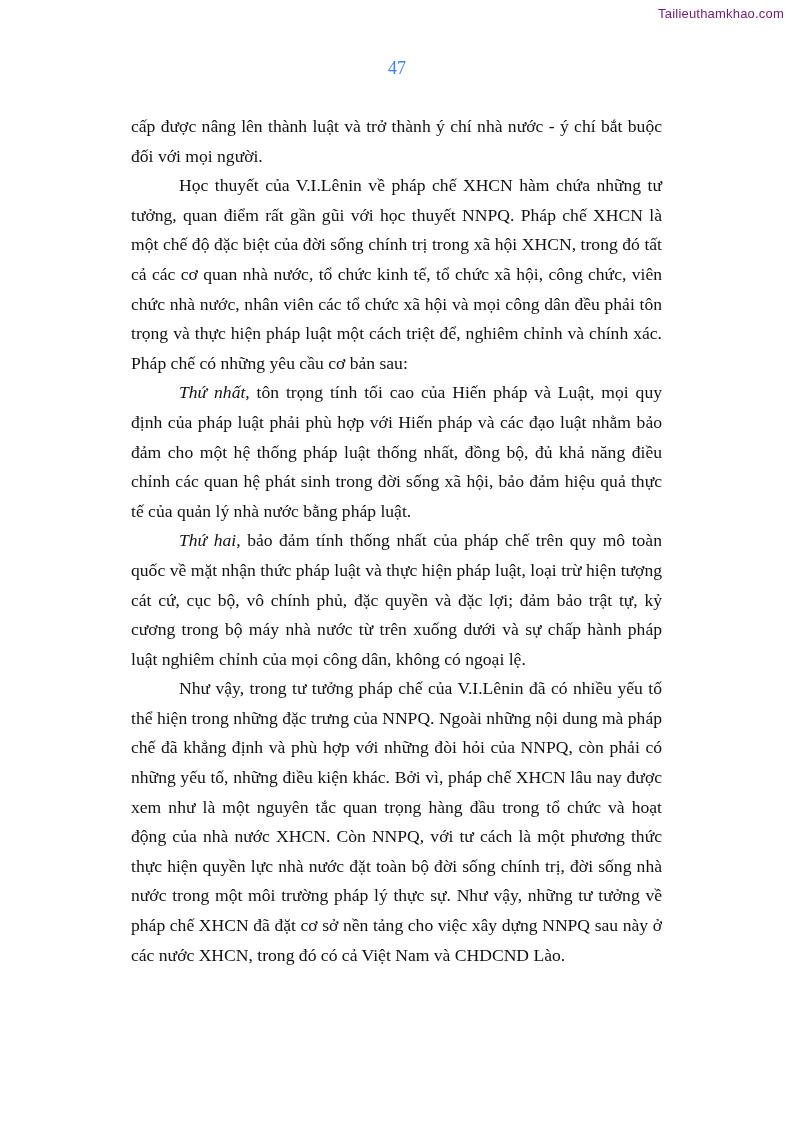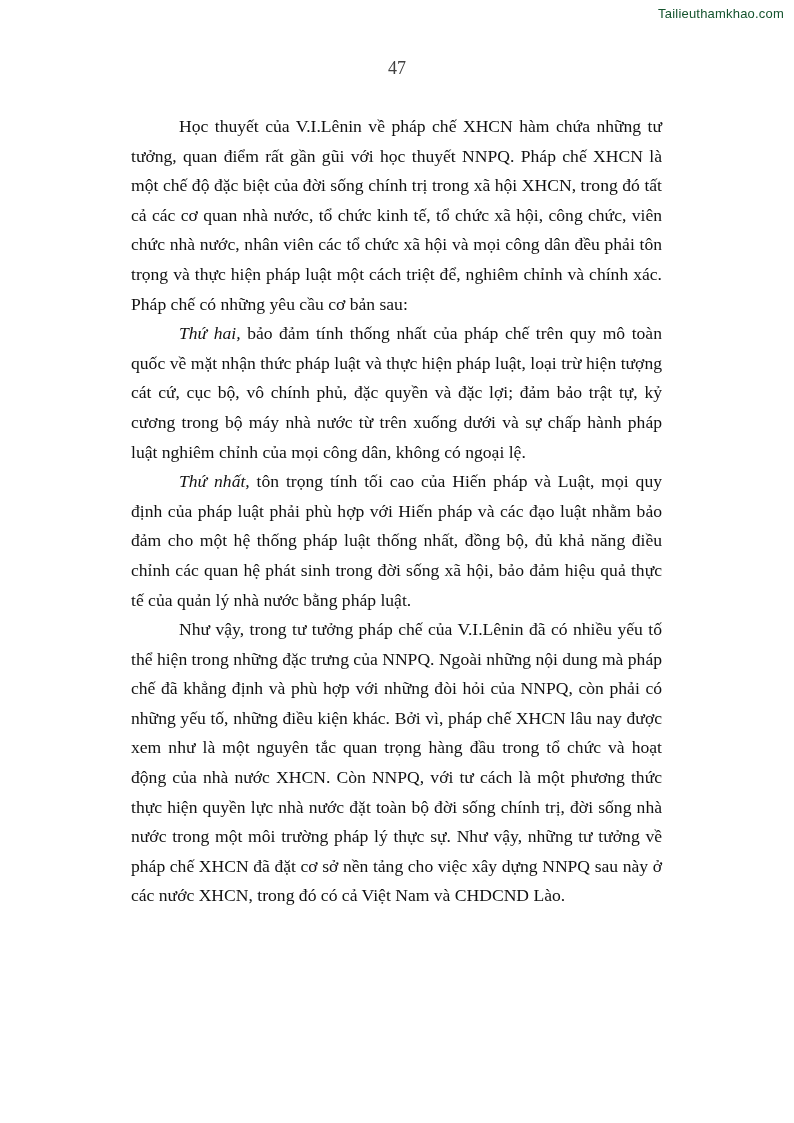--- a/index.html
+++ b/index.html
@@ -1,47 +1,50 @@
 <!DOCTYPE html>
 <html><head>
 <meta charset="utf-8">
 <style>
   html, body { margin: 0; padding: 0; background: #ffffff; }
   body { width: 794px; height: 1123px; position: relative; overflow: hidden; }
   .watermark {
     position: absolute; top: 6px; right: 10px;
     font-family: "Liberation Sans", sans-serif; font-size: 13px;
-    color: #14532d; letter-spacing: 0.2px;
+    color: #701a75; letter-spacing: 0.2px;
   }
   .page-number {
     position: absolute; top: 58px; left: 0; width: 100%;
     text-align: center;
-    font-family: "Liberation Serif", serif; font-size: 18px; color: #404040;
+    font-family: "Liberation Serif", serif; font-size: 18px; color: #3b82f6;
   }
   .content {
     position: absolute; top: 112px; left: 131px; width: 531px;
     font-family: "Liberation Serif", serif; font-size: 17.6px;
     line-height: 29.6px; color: #111; text-align: justify;
   }
   .content p { margin: 0; }
   .indent { text-indent: 48px; }
   .lead { font-style: italic; }
 </style>
 </head>
 <body>
 
 <div class="watermark">Tailieuthamkhao.com</div>
 <div class="page-number">47</div>
 
 <div class="content">
+  <p>
+    <span>cấp được nâng lên thành luật và trở thành ý chí nhà nước - ý chí bắt buộc đối với mọi người.</span>
+  </p>
   <p class="indent">
     <span>Học thuyết của V.I.Lênin về pháp chế XHCN hàm chứa những tư tưởng, quan điểm rất gần gũi với học thuyết NNPQ. Pháp chế XHCN là một chế độ đặc biệt của đời sống chính trị trong xã hội XHCN, trong đó tất cả các cơ quan nhà nước, tổ chức kinh tế, tổ chức xã hội, công chức, viên chức nhà nước, nhân viên các tổ chức xã hội và mọi công dân đều phải tôn trọng và thực hiện pháp luật một cách triệt để, nghiêm chỉnh và chính xác. Pháp chế có những yêu cầu cơ bản sau:</span>
   </p>
   <p class="indent">
-    <span class="lead">Thứ hai,</span><span> bảo đảm tính thống nhất của pháp chế trên quy mô toàn quốc về mặt nhận thức pháp luật và thực hiện pháp luật, loại trừ hiện tượng cát cứ, cục bộ, vô chính phủ, đặc quyền và đặc lợi; đảm bảo trật tự, kỷ cương trong bộ máy nhà nước từ trên xuống dưới và sự chấp hành pháp luật nghiêm chỉnh của mọi công dân, không có ngoại lệ.</span>
+    <span class="lead">Thứ nhất,</span><span> tôn trọng tính tối cao của Hiến pháp và Luật, mọi quy định của pháp luật phải phù hợp với Hiến pháp và các đạo luật nhằm bảo đảm cho một hệ thống pháp luật thống nhất, đồng bộ, đủ khả năng điều chỉnh các quan hệ phát sinh trong đời sống xã hội, bảo đảm hiệu quả thực tế của quản lý nhà nước bằng pháp luật.</span>
   </p>
   <p class="indent">
-    <span class="lead">Thứ nhất,</span><span> tôn trọng tính tối cao của Hiến pháp và Luật, mọi quy định của pháp luật phải phù hợp với Hiến pháp và các đạo luật nhằm bảo đảm cho một hệ thống pháp luật thống nhất, đồng bộ, đủ khả năng điều chỉnh các quan hệ phát sinh trong đời sống xã hội, bảo đảm hiệu quả thực tế của quản lý nhà nước bằng pháp luật.</span>
+    <span class="lead">Thứ hai,</span><span> bảo đảm tính thống nhất của pháp chế trên quy mô toàn quốc về mặt nhận thức pháp luật và thực hiện pháp luật, loại trừ hiện tượng cát cứ, cục bộ, vô chính phủ, đặc quyền và đặc lợi; đảm bảo trật tự, kỷ cương trong bộ máy nhà nước từ trên xuống dưới và sự chấp hành pháp luật nghiêm chỉnh của mọi công dân, không có ngoại lệ.</span>
   </p>
   <p class="indent">
     <span>Như vậy, trong tư tưởng pháp chế của V.I.Lênin đã có nhiều yếu tố thể hiện trong những đặc trưng của NNPQ. Ngoài những nội dung mà pháp chế đã khẳng định và phù hợp với những đòi hỏi của NNPQ, còn phải có những yếu tố, những điều kiện khác. Bởi vì, pháp chế XHCN lâu nay được xem như là một nguyên tắc quan trọng hàng đầu trong tổ chức và hoạt động của nhà nước XHCN. Còn NNPQ, với tư cách là một phương thức thực hiện quyền lực nhà nước đặt toàn bộ đời sống chính trị, đời sống nhà nước trong một môi trường pháp lý thực sự. Như vậy, những tư tưởng về pháp chế XHCN đã đặt cơ sở nền tảng cho việc xây dựng NNPQ sau này ở các nước XHCN, trong đó có cả Việt Nam và CHDCND Lào.</span>
   </p>
 </div>
 
 </body></html>

